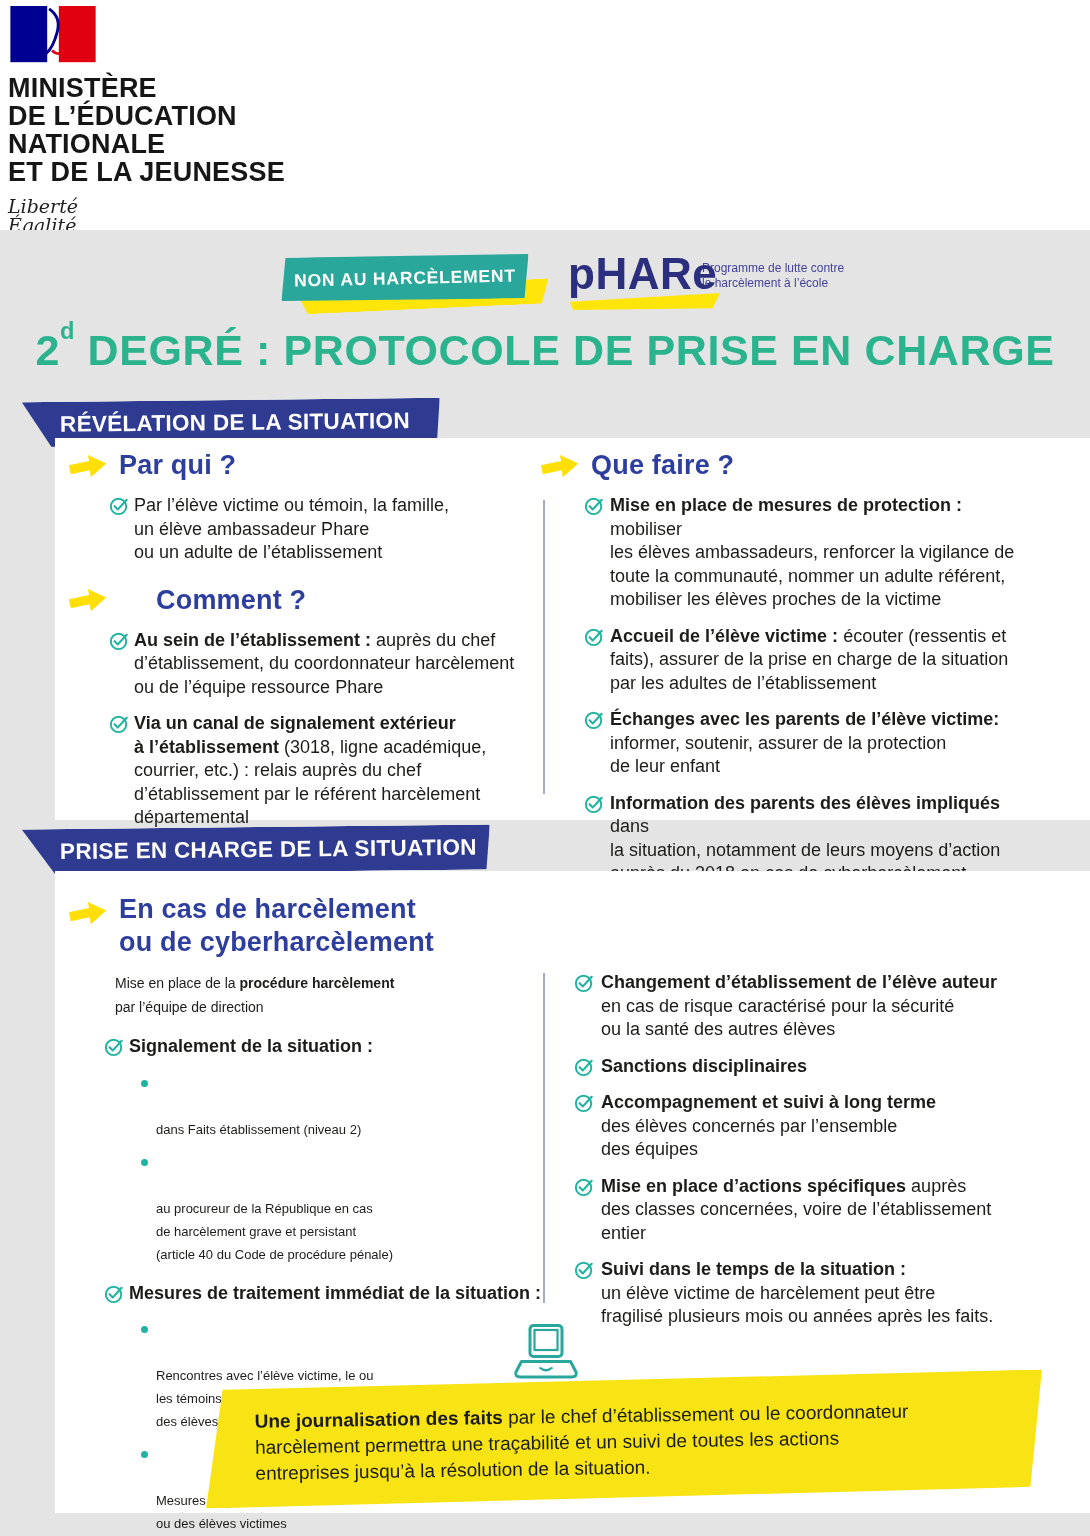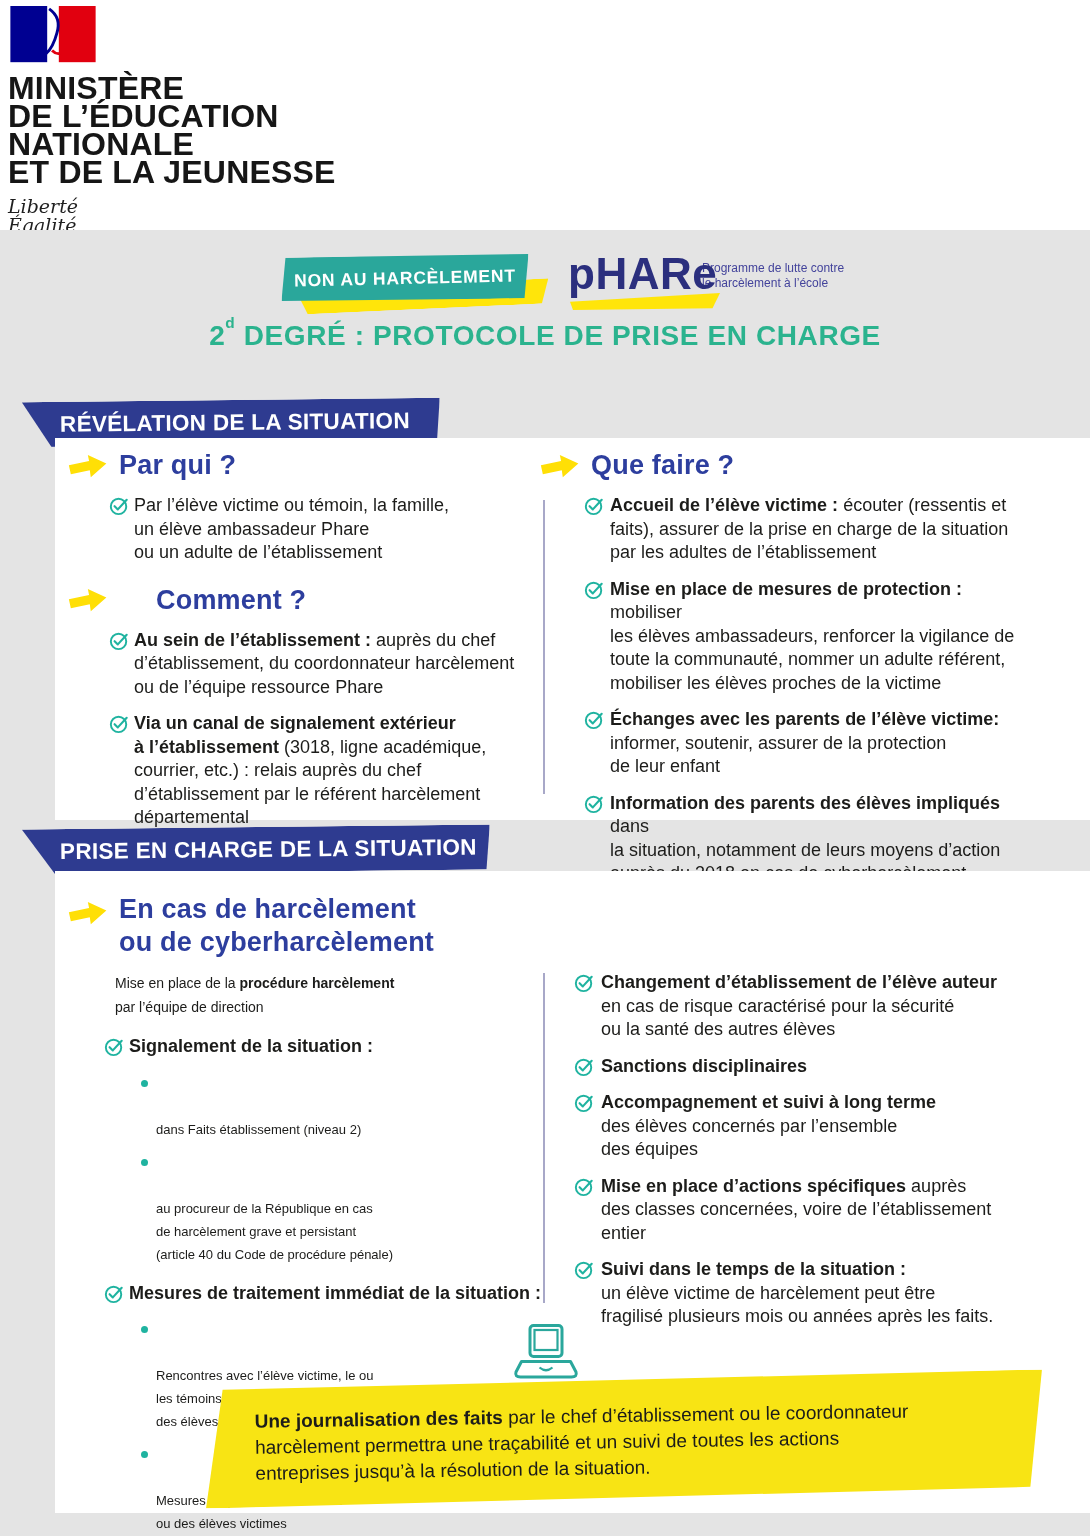--- a/index.html
+++ b/index.html
@@ -3,21 +3,21 @@
 <meta charset="utf-8">
 <style>
   * { margin:0; padding:0; box-sizing:border-box; }
   html,body { background:#fff; }
   .page { position:relative; width:1090px; height:1536px; background:#ffffff;
           font-family:"Liberation Sans",sans-serif; color:#1c1c1a; overflow:hidden; }
 
   
   .gov { position:absolute; left:8px; top:6px; }
   .flag { width:86px; height:62px; display:block; margin:0 0 6px 2px; }
-  .ministry { font-weight:700; font-size:32px; line-height:28px; letter-spacing:0.2px; color:#161616; }
+  .ministry { font-weight:700; font-size:27px; line-height:28px; letter-spacing:0.2px; color:#161616; }
   .motto { margin-top:11px; font-family:"DejaVu Serif",serif; font-style:italic;
            font-size:19px; line-height:19px; color:#1f1f1f; }
 
   
   .band { position:absolute; left:0; top:230px; width:1090px; height:1306px; background:#e4e4e4; }
 
   
   .badge-nah { position:absolute; left:281px; top:25px; width:248px; height:56px; }
   .badge-yellow { position:absolute; left:16px; top:29px; width:252px; height:25px; background:#ffe50a;
                   transform:rotate(-2.6deg); clip-path:polygon(0 10%,100% 0,97% 100%,4% 100%); z-index:0; }
@@ -27,22 +27,22 @@
 
   .phare { position:absolute; left:568px; top:22px; width:330px; height:72px; }
   .phare-word { position:relative; z-index:1; font-size:44px; font-weight:700; color:#2b2f7e;
                 letter-spacing:0.5px; line-height:1; }
   .phare-swoosh { position:absolute; left:2px; top:41px; width:150px; height:17px; background:#ffe50a;
                   clip-path:polygon(0 52%,100% 0,95% 90%,2% 100%); z-index:0; }
   .phare-tagline { position:absolute; left:134px; top:9px; font-size:12px; line-height:15px;
                    color:#43439b; white-space:pre-line; font-weight:500; }
 
   
-  .title { position:absolute; top:90px; left:0; width:100%; text-align:center; color:#2bb38e;
-           font-size:28px; font-weight:700; letter-spacing:0.6px; }
+  .title { position:absolute; top:96px; left:0; width:100%; text-align:center; color:#2bb38e;
+           font-size:43px; font-weight:700; letter-spacing:0.6px; }
   .title sup { font-size:0.55em; position:relative; top:-0.45em; }
 
   
   .banner { position:absolute; background:#2e3b90; color:#fff; font-weight:700; font-size:22.5px;
             letter-spacing:0.3px; height:45px; line-height:45px; padding-left:38px;
             transform:rotate(-0.6deg); clip-path:polygon(0 0,100% 0,99.2% 100%,7% 100%); }
   .banner1 { left:22px; top:170px; width:418px; }
   .banner2 { left:22px; top:597px; width:468px; }
 
   
@@ -190,32 +190,32 @@
         <div class="h-row">
           <svg class="arrow">
               <use href="#ic-arrow" xlink:href="#ic-arrow"></use>
             </svg>
           <h2>Que faire ?</h2>
         </div>
         <div class="check-item indentB">
           <svg class="chk">
               <use href="#ic-check" xlink:href="#ic-check"></use>
             </svg>
-          <p class="item-text"><b>Accueil de l’élève victime : </b><span>écouter (ressentis et
-faits), assurer de la prise en charge de la situation
-par les adultes de l’établissement</span></p>
-        </div>
-        <div class="check-item indentB">
-          <svg class="chk">
-              <use href="#ic-check" xlink:href="#ic-check"></use>
-            </svg>
           <p class="item-text"><b>Mise en place de mesures de protection : </b><span>mobiliser
 les élèves ambassadeurs, renforcer la vigilance de
 toute la communauté, nommer un adulte référent,
 mobiliser les élèves proches de la victime</span></p>
+        </div>
+        <div class="check-item indentB">
+          <svg class="chk">
+              <use href="#ic-check" xlink:href="#ic-check"></use>
+            </svg>
+          <p class="item-text"><b>Accueil de l’élève victime : </b><span>écouter (ressentis et
+faits), assurer de la prise en charge de la situation
+par les adultes de l’établissement</span></p>
         </div>
         <div class="check-item indentB">
           <svg class="chk">
               <use href="#ic-check" xlink:href="#ic-check"></use>
             </svg>
           <p class="item-text"><b>Échanges avec les parents de l’élève victime:</b><span>
 informer, soutenir, assurer de la protection
 de leur enfant</span></p>
         </div>
         <div class="check-item indentB">

